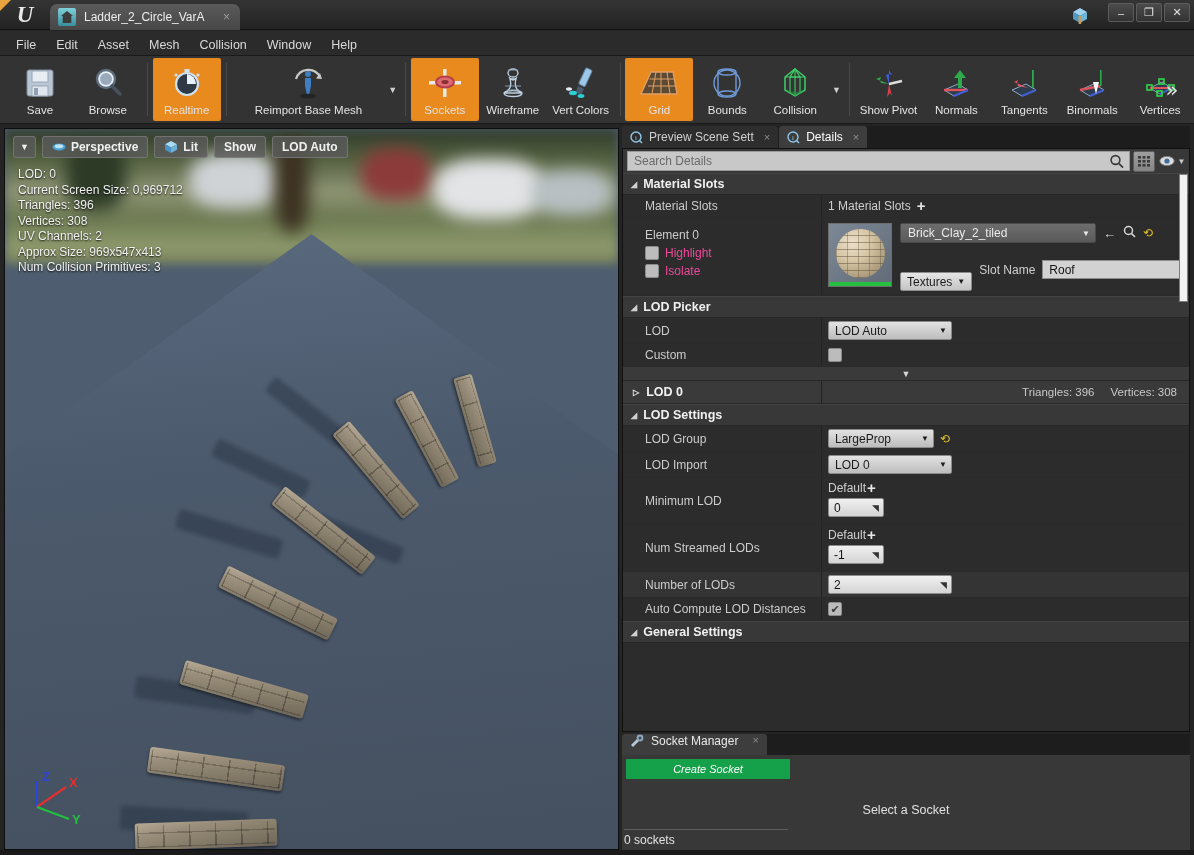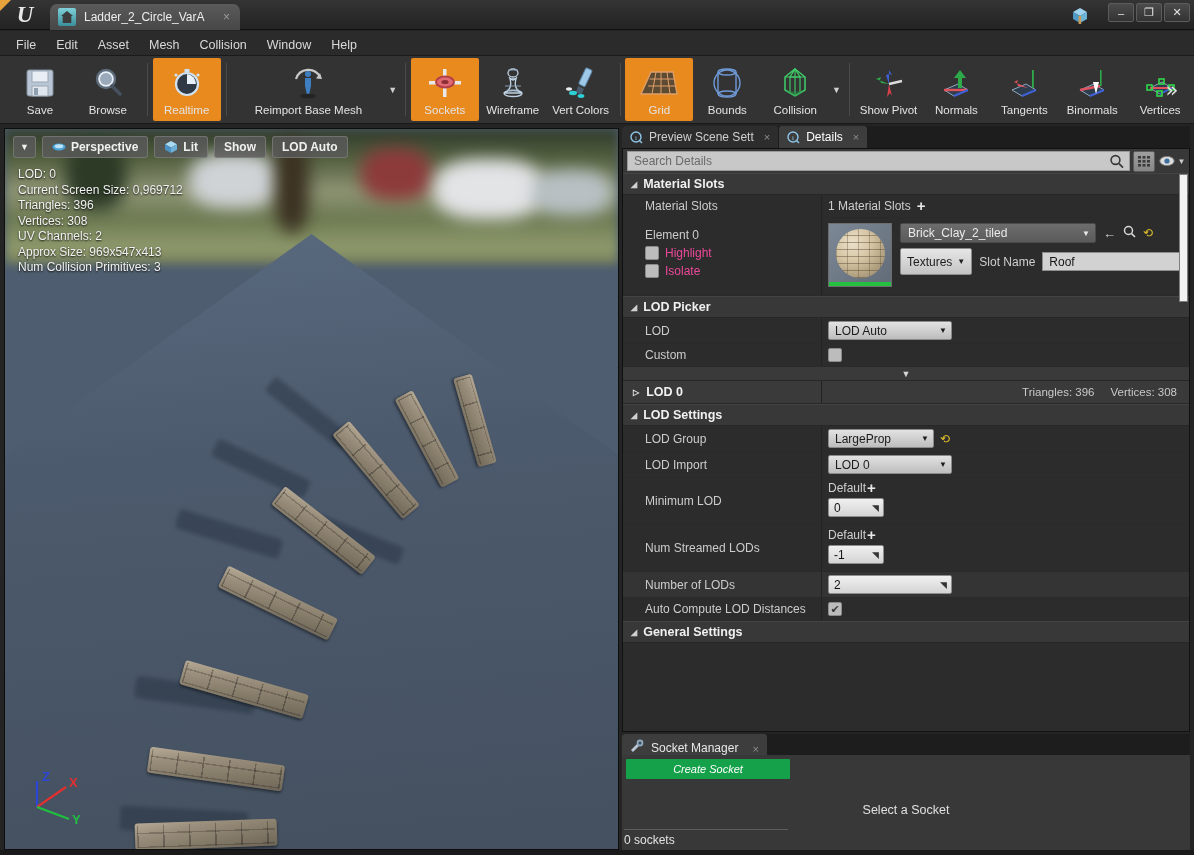--- a/index.html
+++ b/index.html
@@ -242,23 +242,23 @@
   .matcol{ display:flex; flex-direction:column; gap:5px; }
   .matrow{ display:flex; align-items:center; gap:7px; }
   .matcombo{
     width:196px; height:20px; background:linear-gradient(#6d6d6d,#5a5a5a);
     border:1px solid #4a4a4a; border-radius:2px; display:flex;
     align-items:center; justify-content:space-between; padding:0 5px 0 7px;
     font-size:12px; color:#eaeaea;
   }
   .ico-btn{ font-size:13px; color:#d8d8d8; }
   .btnlite{
-    height:27px; background:linear-gradient(#e6e6e6,#c4c4c4); border:1px solid #8c8c8c;
+    height:19px; background:linear-gradient(#e6e6e6,#c4c4c4); border:1px solid #8c8c8c;
     border-radius:2px; display:flex; align-items:center; padding:0 6px;
-    font-size:12px; color:#1b1b1b; gap:5px;
+    font-size:12px; color:#1b1b1b; gap:5px;margin-top:24px;
   }
   .applybtn{
     width:124px; height:19px; background:linear-gradient(#a6a6a6,#8c8c8c);
     border:1px solid #6f6f6f; border-radius:2px;
     display:flex; align-items:center; justify-content:center;
     font-size:12px; color:#3a3a3a;
   }
   .expander{
     height:14px; background:#3a3a3a; border-bottom:1px solid #272727;
     display:flex; align-items:center; justify-content:center;
@@ -275,21 +275,21 @@
     background:#f2f2f2; border:1px solid #7e7e7e;
   }
 
   
   .sockpanel{
     position:absolute; left:0; top:608px; width:568px; height:116px;
     background:#1d1d1d;
   }
   .socktabs{ height:21px; display:flex; align-items:flex-end; }
   .socktab{
-    height:21px; background:#3d3d3d; display:flex; align-items:flex-end;
+    height:21px; background:#3d3d3d; display:flex; align-items:flex-start;
     padding:0 8px; font-size:12px; color:#e8e8e8; border-radius:3px 3px 0 0;
   }
   .socktab .i{ margin-right:7px; }
   .socktab .x{ margin-left:14px; color:#8c8c8c; font-size:11px; }
   .sockbody{ position:absolute; left:0; top:21px; width:568px; height:95px; background:#383838; padding:4px; }
   .createsock{
     width:164px; height:20px; background:#15a04a; border-radius:1px;
     display:flex; align-items:center; justify-content:center;
     font-size:11px; color:#ffffff;font-style:italic;
   }

